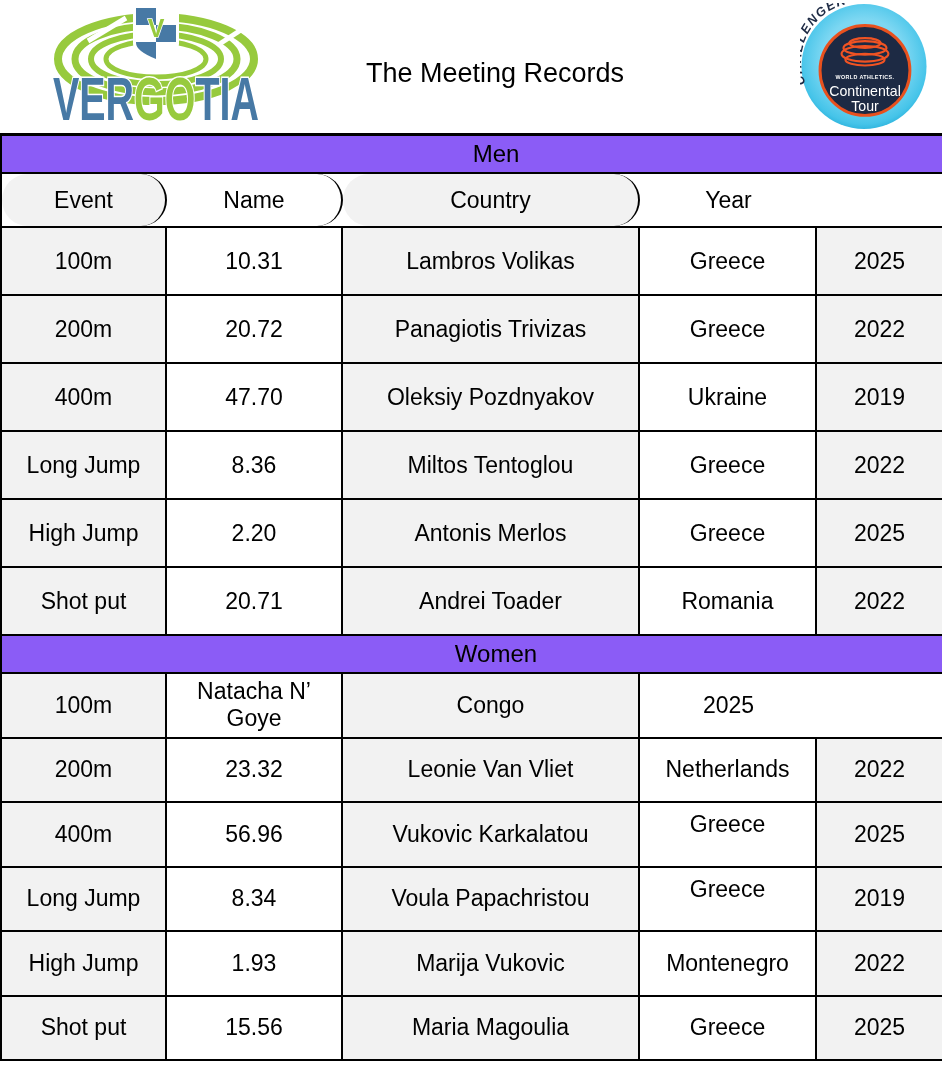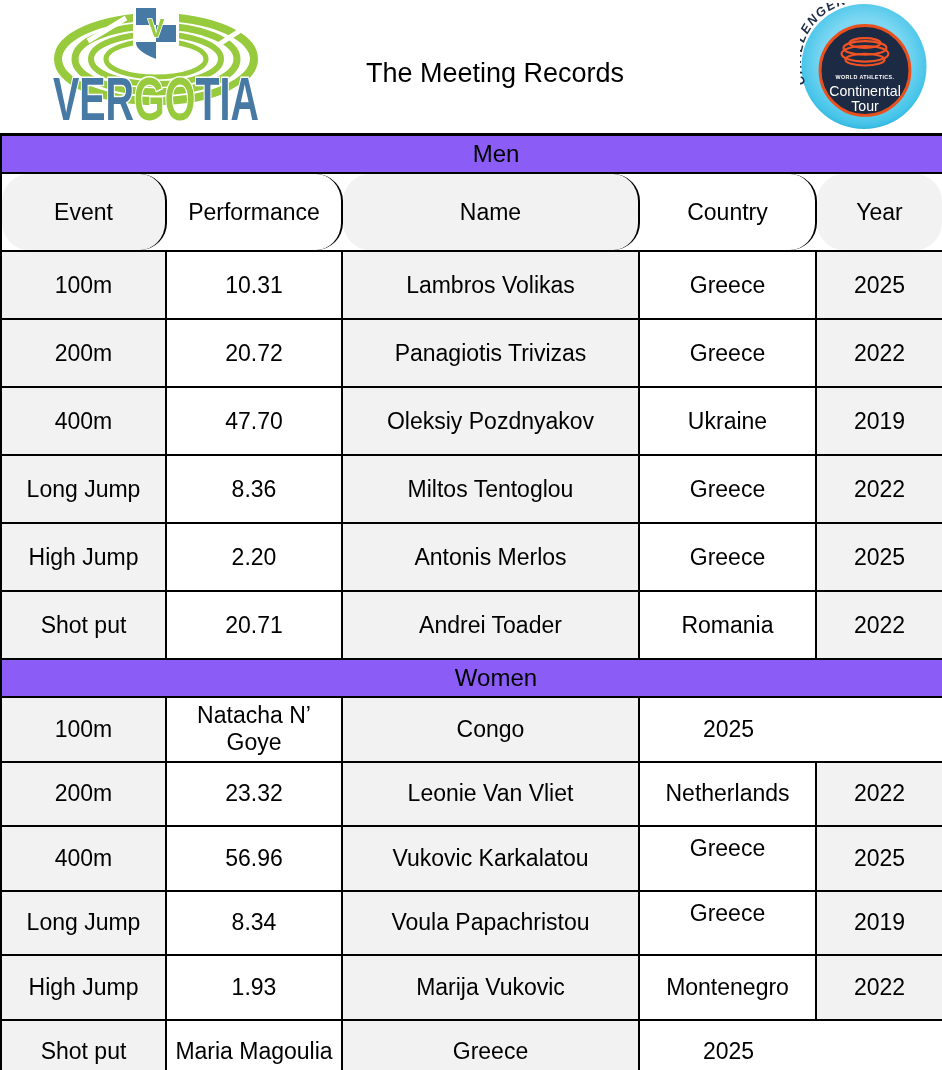--- a/index.html
+++ b/index.html
@@ -34,21 +34,21 @@
     border-bottom:2px solid #000;
   }
   .cell {
     display:flex; align-items:center; justify-content:center;
     font-size:23px; border-right:2px solid #000;
     background:#fff; text-align:center;
   }
   .cell:nth-child(odd) { background:#f2f2f2; }
   .cell:last-child { border-right:none; }
 
-  .header-row .cell { height:76px;border-radius:27px; }
+  .header-row .cell { height:52px;border-radius:27px; }
   .row-men .cell { height:66px; }
   .row-women .cell { height:62.5px; }
   .cell.raised { align-items:flex-start; padding-top:8px; }
 </style>
 </head>
 <body>
 
 <div class="header">
 
   <svg class="logo" width="212" height="120" viewBox="0 0 212 120">
@@ -110,21 +110,20 @@
     <text x="66" y="111" text-anchor="middle" font-size="14.5" fill="#ffffff">Tour</text>
   </svg>
 </div>
 
 <div class="records-table">
     <div class="section-bar">
       <span>Men</span>
     </div>
     <div class="grid-row header-row">
       <div class="cell">Event</div>
-      <div class="cell">Performance</div>
       <div class="cell">Name</div>
       <div class="cell">Country</div>
       <div class="cell">Year</div>
     </div>
     <div class="grid-row row-men">
       <div class="cell">100m</div>
       <div class="cell">10.31</div>
       <div class="cell">Lambros Volikas</div>
       <div class="cell">Greece</div>
       <div class="cell">2025</div>
@@ -196,17 +195,18 @@
     </div>
     <div class="grid-row row-women">
       <div class="cell">High Jump</div>
       <div class="cell">1.93</div>
       <div class="cell">Marija Vukovic</div>
       <div class="cell">Montenegro</div>
       <div class="cell">2022</div>
     </div>
     <div class="grid-row row-women">
       <div class="cell">Shot put</div>
+      <div class="cell">15.56</div>
       <div class="cell">Maria Magoulia</div>
       <div class="cell">Greece</div>
       <div class="cell">2025</div>
     </div>
   </div>
 
 </body></html>

